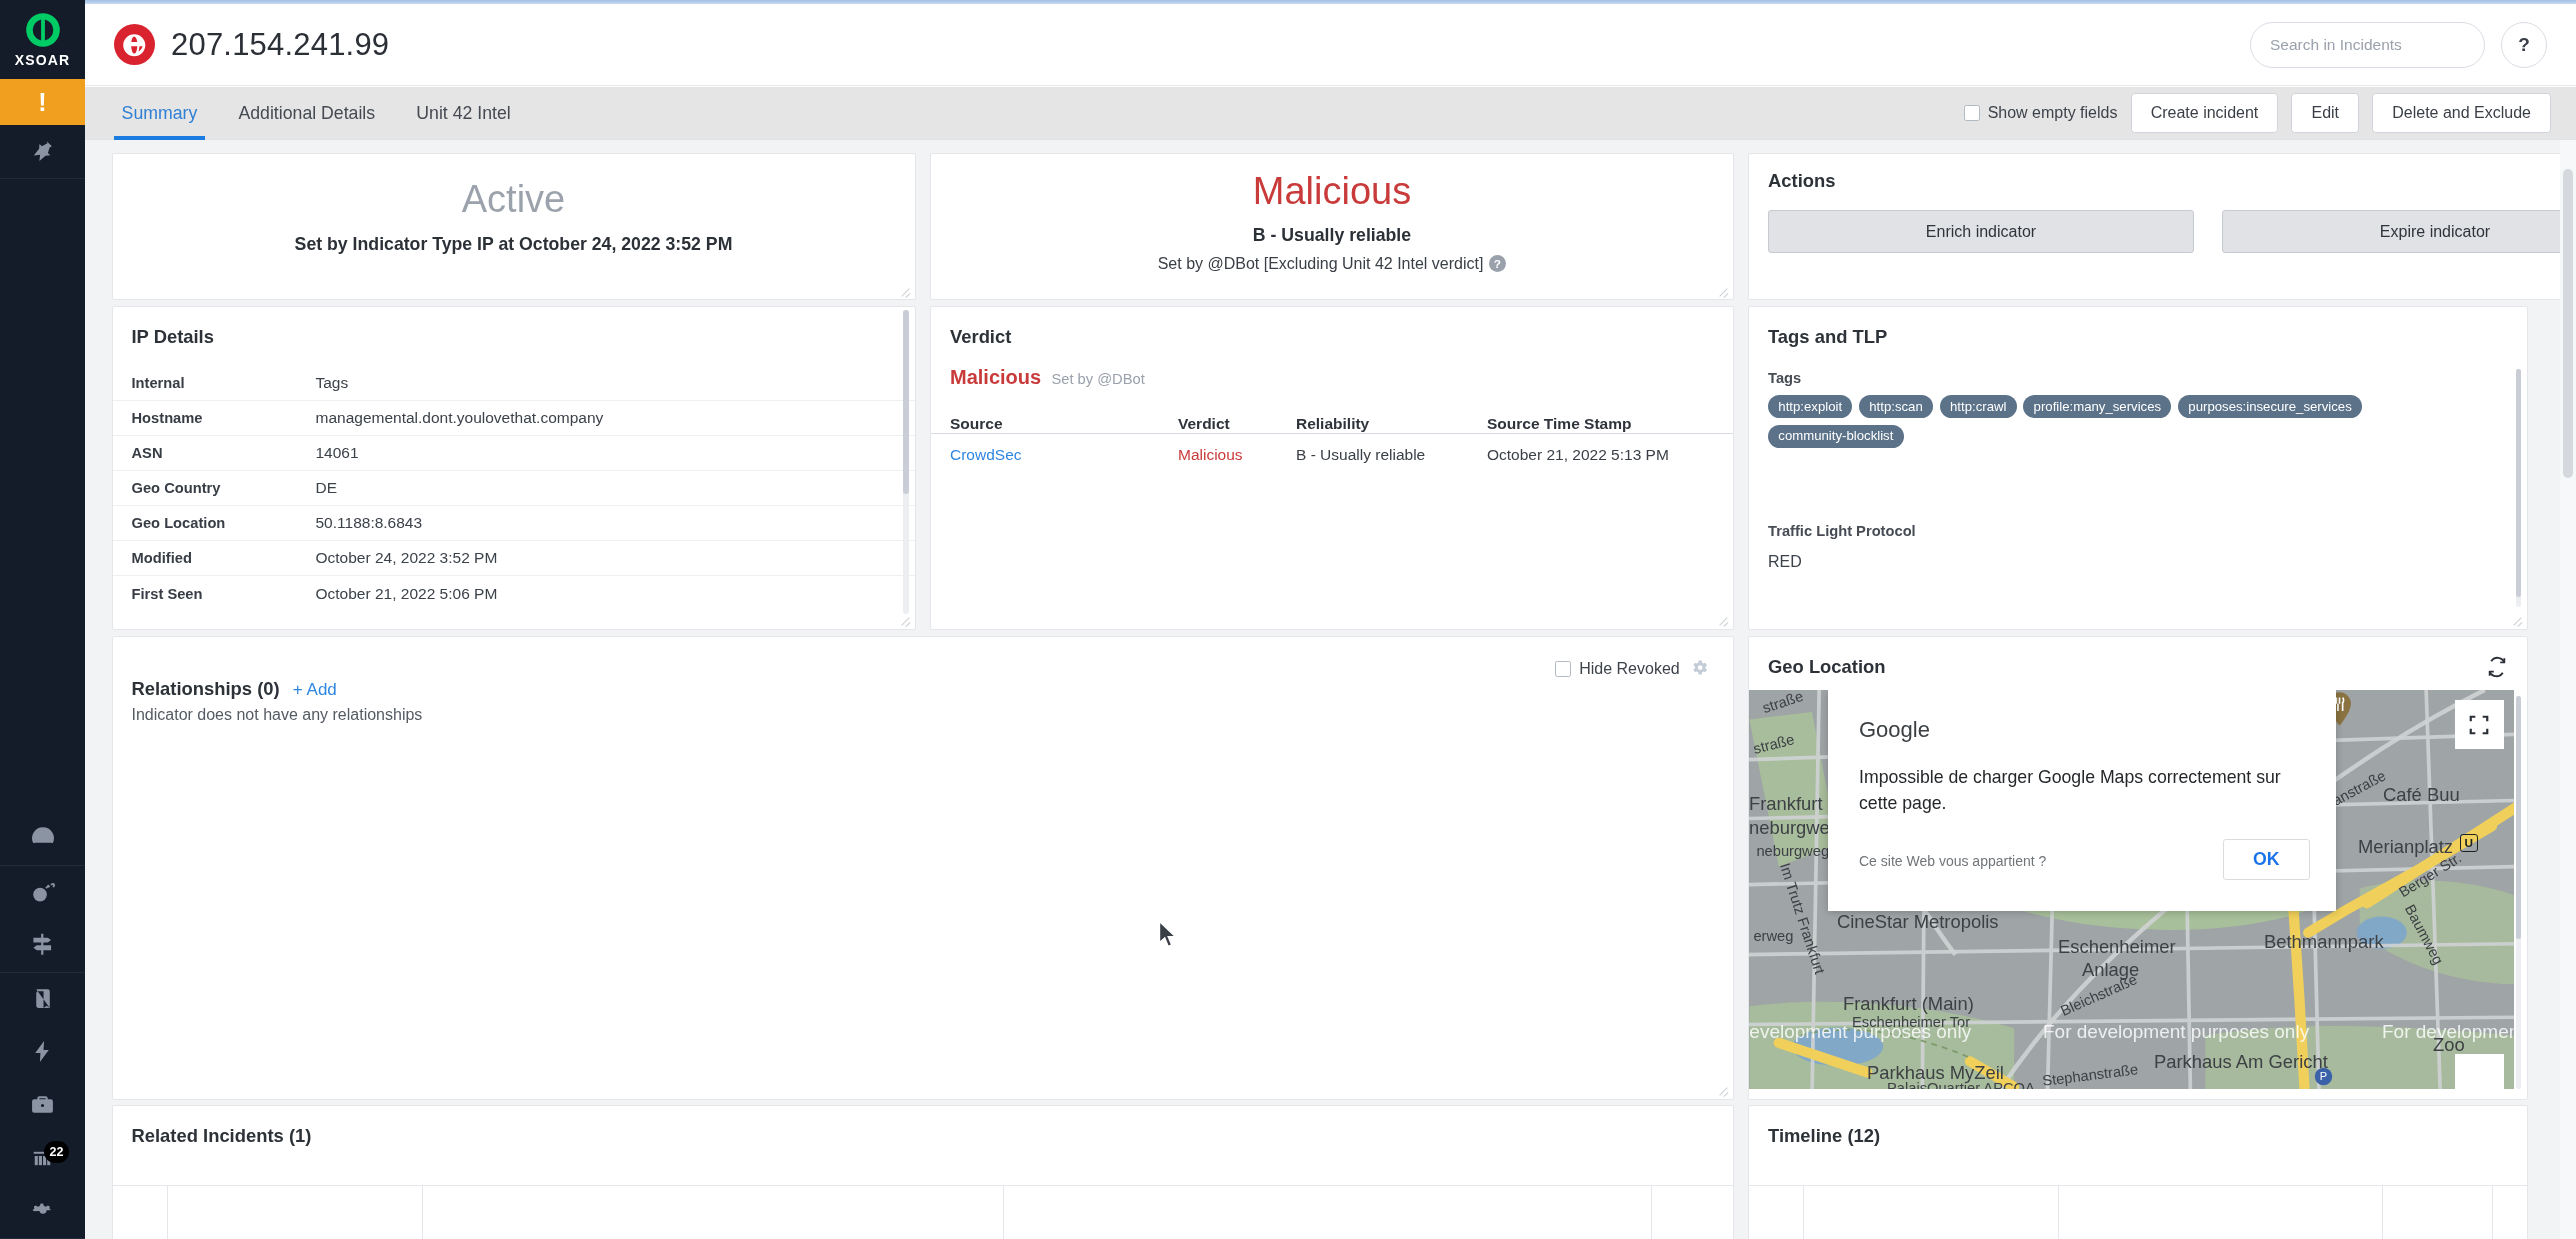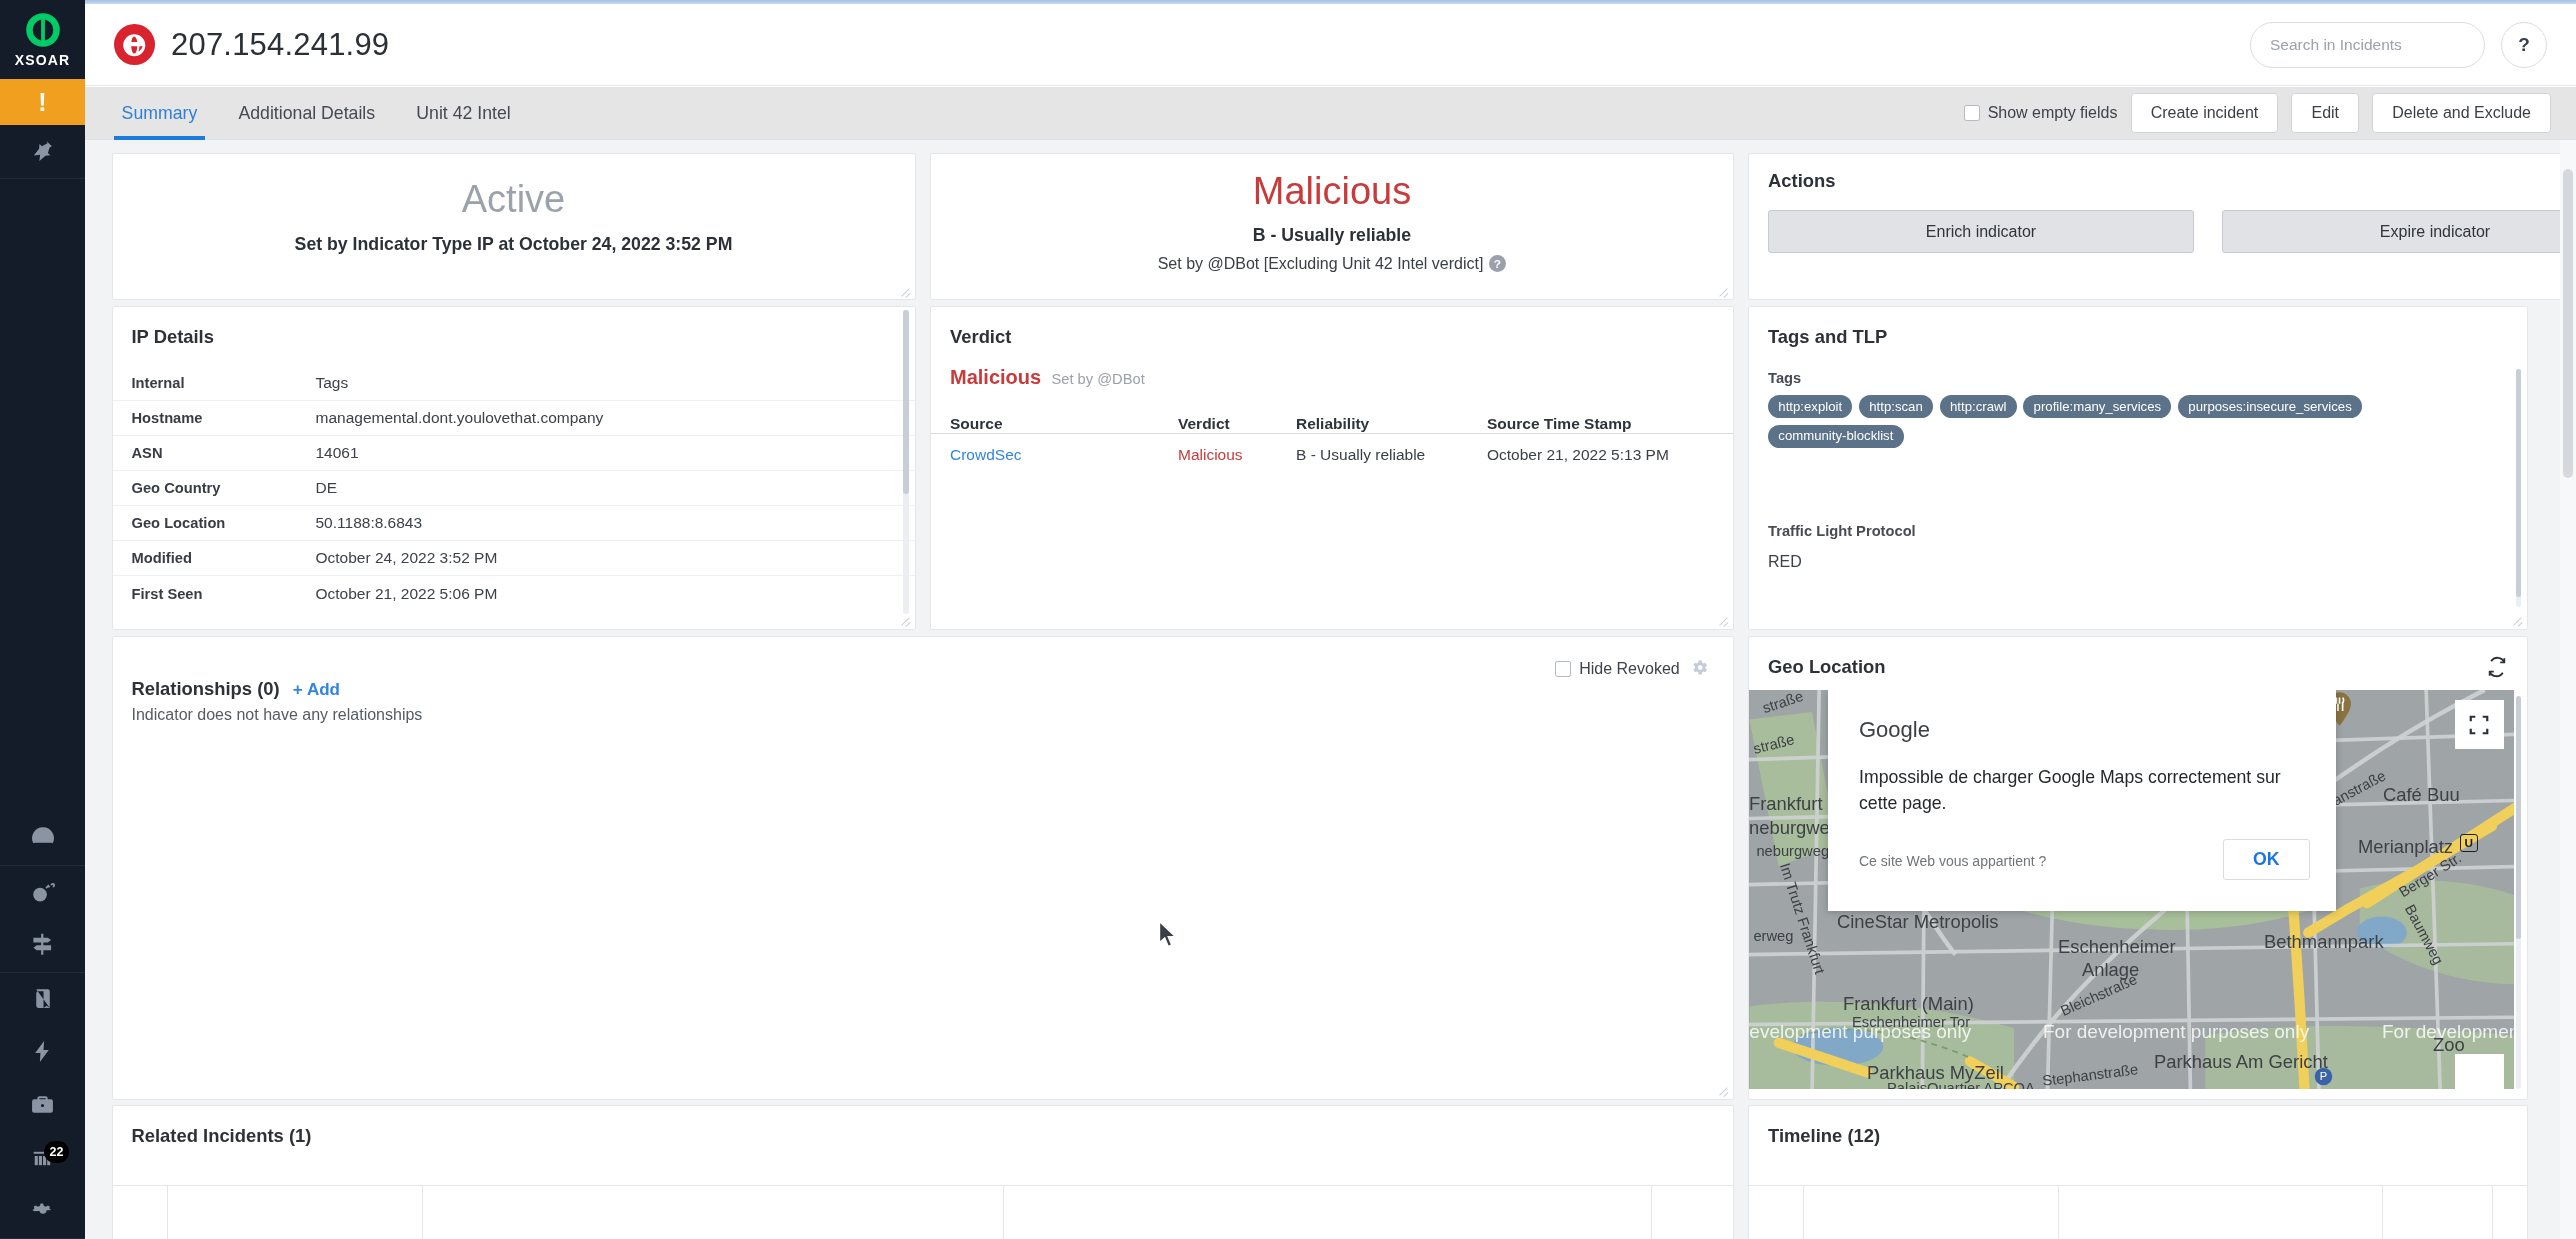--- a/index.html
+++ b/index.html
@@ -536,21 +536,21 @@
     <div style="position:absolute; left:19px; top:246px; font-size:16px; color:#3c424a;">RED</div>
 
     <div class="kv-track" style="top:62px; bottom:22px;"></div>
     <div class="kv-thumb" style="top:62px; height:228px;"></div>
     <span class="resize-grip"></span>
   </div>
 
   <div class="card" style="left:26.5px; top:496px; width:1622px; height:464px;">
     <div style="position:absolute; left:19px; top:19px; display:flex; align-items:baseline; gap:13.2px;">
       <span class="card-title">Relationships (0)</span>
-      <span class="link" style="font-size:17px; font-weight:bold; cursor:pointer;margin-top:24px;">+ Add</span>
+      <span class="link" style="font-size:17px; font-weight:normal; cursor:pointer;margin-top:24px;">+ Add</span>
     </div>
 
     <div style="position:absolute; right:23.5px; top:20.6px; display:flex; align-items:center; gap:10.3px;">
       <label class="chk-row">
         <span class="chkbox"></span>
         <span class="chk-label">Hide Revoked</span>
       </label>
       <span>
         <svg width="19" height="19" viewBox="0 0 24 24" fill="#c3ccd7">
           <path d="M19.4 13a7.6 7.6 0 0 0 0-2l2.1-1.6-2-3.4-2.5 1a7.6 7.6 0 0 0-1.7-1L14.9 3h-4l-.4 2.9a7.6 7.6 0 0 0-1.7 1l-2.5-1-2 3.4L6.4 11a7.6 7.6 0 0 0 0 2l-2.1 1.6 2 3.4 2.5-1a7.6 7.6 0 0 0 1.7 1l.4 2.9h4l.4-2.9a7.6 7.6 0 0 0 1.7-1l2.5 1 2-3.4zM12.9 15a3 3 0 1 1 0-6 3 3 0 0 1 0 6z"></path>

